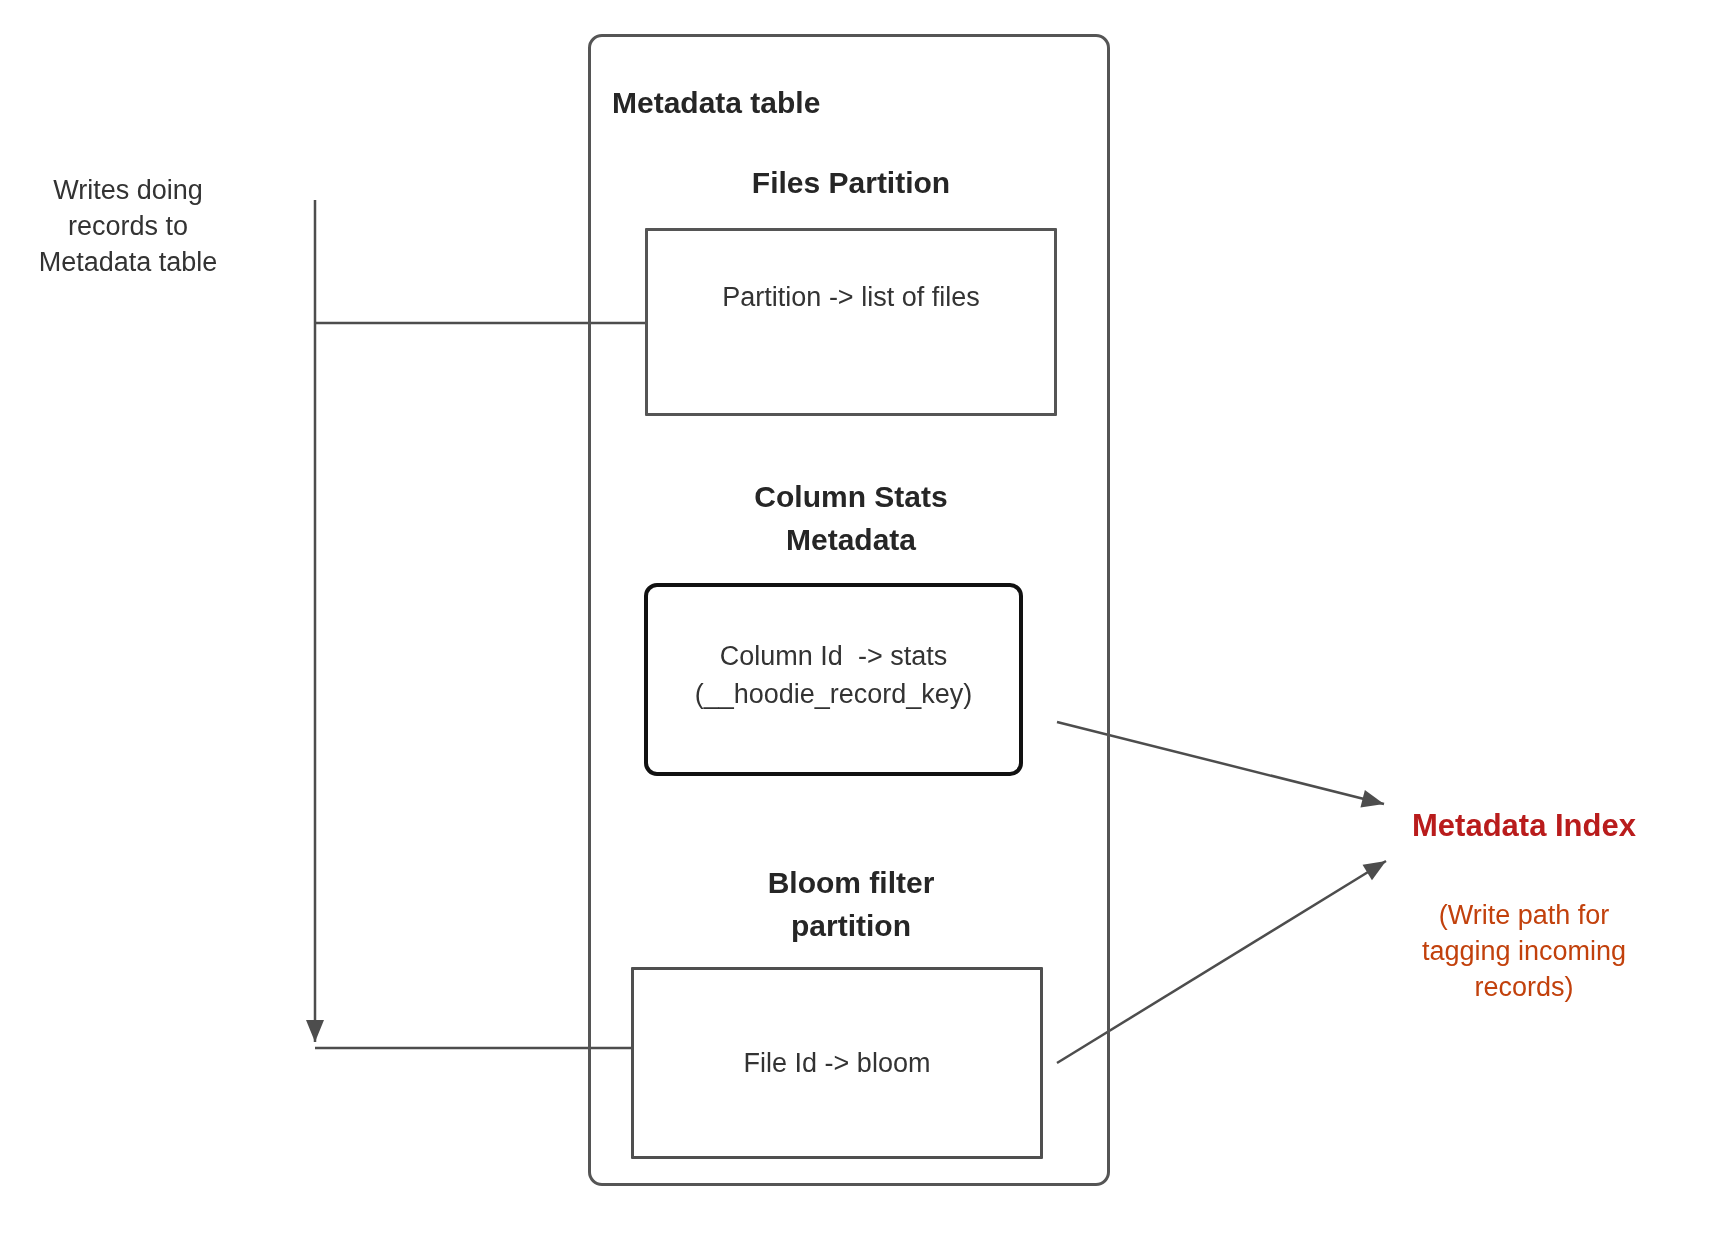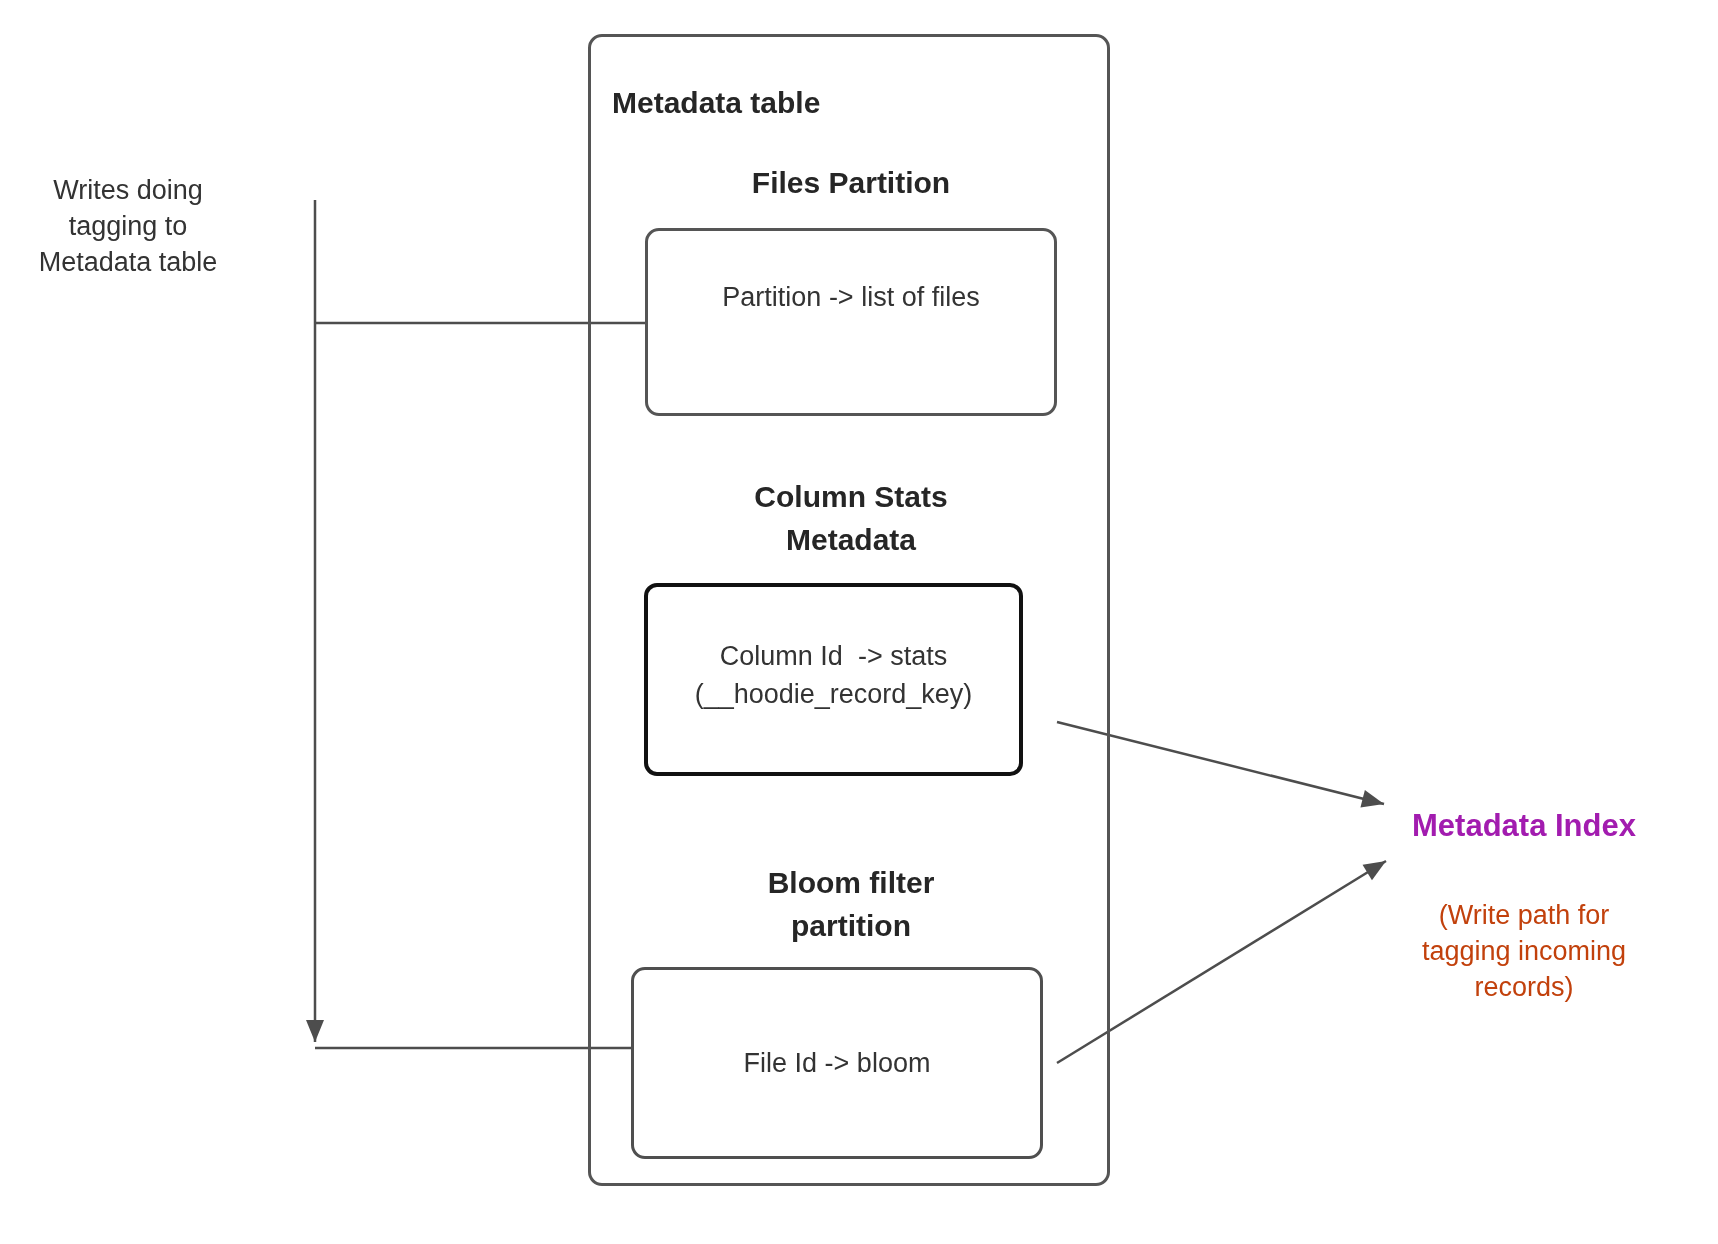--- a/index.html
+++ b/index.html
@@ -60,21 +60,21 @@
     color: #262626;
     white-space: pre-wrap;
   }
   .h-files    { top: 161px; }
   .h-colstats { top: 475px; }
   .h-bloom    { top: 861px; }
   .inner-box {
     position: absolute;
     box-sizing: border-box;
     background: #ffffff;
-    border-radius: 14px;
+    border-radius: 1px;
     display: flex;
     align-items: center;
     justify-content: center;
   }
   .b-files {
     left: 645px; top: 228px; width: 412px; height: 188px;
     border: 3px solid #555555;
     padding-bottom: 50px;
   }
   .b-colstats {
@@ -106,21 +106,21 @@
     white-space: pre-wrap;
   }
   .index-title {
     position: absolute;
     left: 1354px;
     top: 808px;
     width: 340px;
     text-align: center;
     font-size: 31px;
     font-weight: bold;
-    color: #a21caf;
+    color: #b91c1c;
     white-space: pre-wrap;
   }
   .index-subtitle {
     position: absolute;
     left: 1374px;
     top: 897px;
     width: 300px;
     text-align: center;
     font-size: 27px;
     line-height: 36px;
@@ -140,21 +140,21 @@
       </marker>
     </defs>
     <line x1="315" y1="200" x2="315" y2="1042" marker-end="url(#arw)"></line>
     <line x1="315" y1="323" x2="648" y2="323"></line>
     <line x1="315" y1="1048" x2="648" y2="1048"></line>
     <line x1="1057" y1="722" x2="1384" y2="804" marker-end="url(#arw)"></line>
     <line x1="1057" y1="1063" x2="1386" y2="861" marker-end="url(#arw)"></line>
   </svg>
 
   <div class="left-note">Writes doing
-tagging to
+records to
 Metadata table</div>
 
   <div class="outer-box"></div>
 
   <div class="outer-title">Metadata table</div>
 
   <div class="part-heading h-files">Files Partition</div>
 
   <div class="inner-box b-files">
     <div class="box-text">Partition -&gt; list of files</div>

